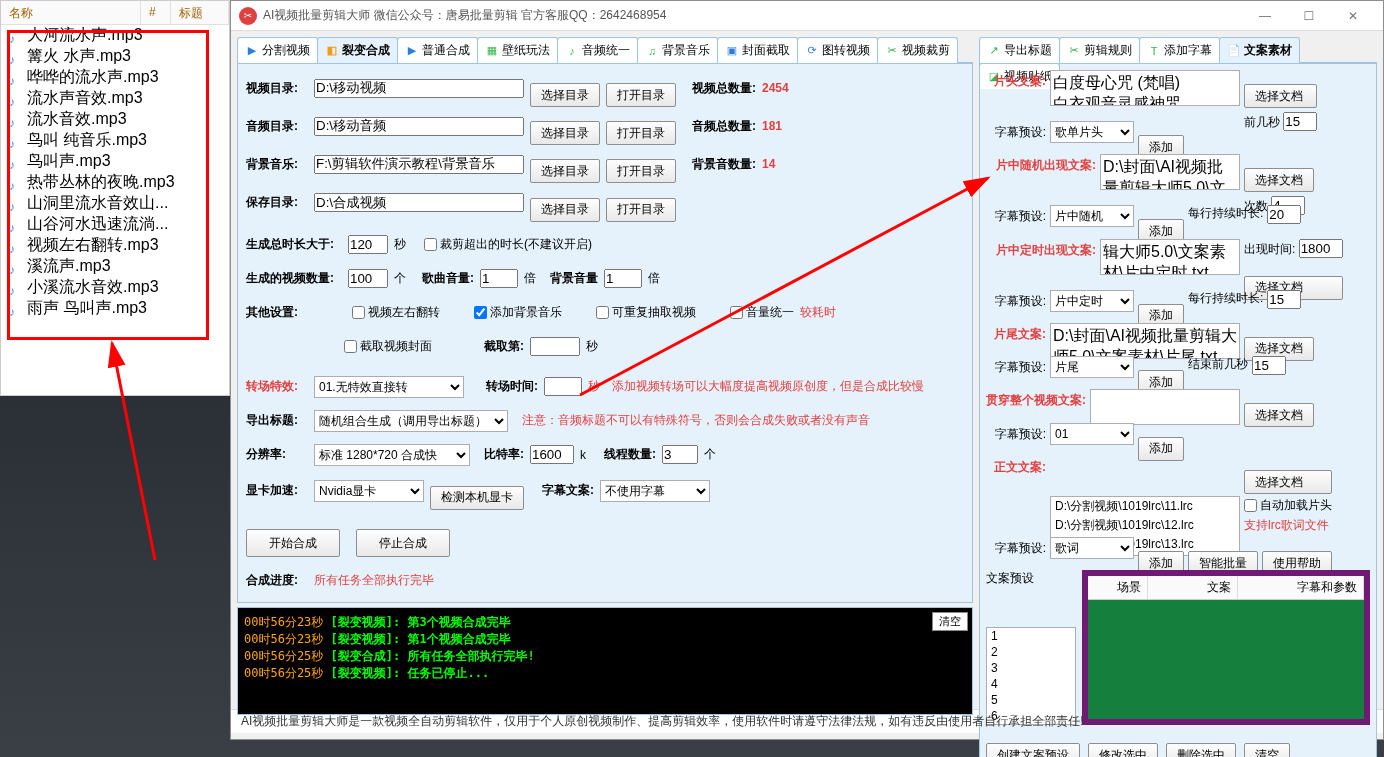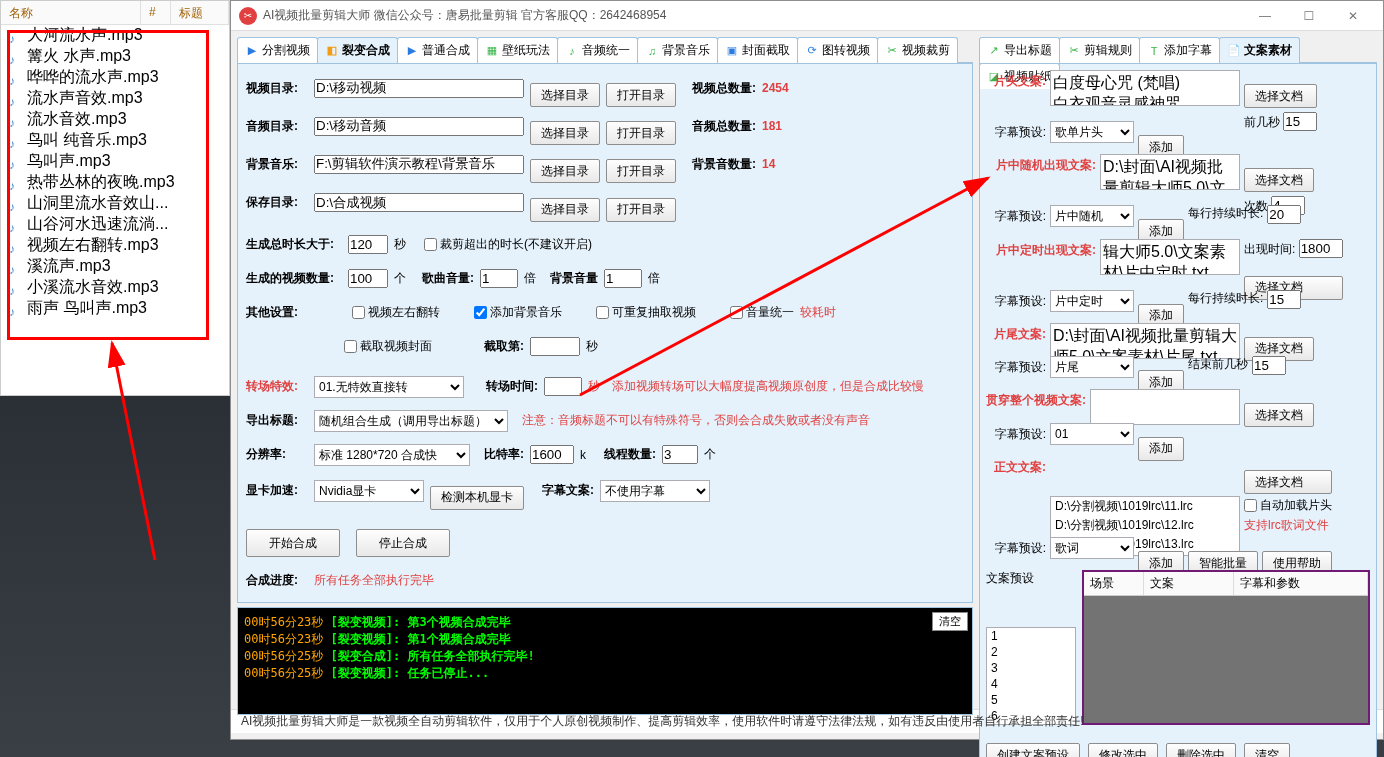--- a/index.html
+++ b/index.html
@@ -57,21 +57,21 @@
 .footer { height: 24px; background: #fff; display: flex; align-items: center; padding: 0 10px; font-size: 12px; color: #333; border-top: 1px solid #ddd; }
 
 
 .right-panel { border: 1px solid #a0c4e0; background: #e6f2fb; height: 736px; padding: 6px; display: flex; flex-direction: column; gap: 4px; }
 .r-row { display: flex; align-items: flex-start; gap: 4px; min-height: 24px; font-size: 12px; }
 .r-label { min-width: 60px; text-align: right; padding-top: 3px; }
 .r-label.red { color: #e04040; font-weight: bold; }
 textarea.ta { border: 1px solid #abadb3; font-size: 16px; resize: none; font-family: inherit; padding: 2px; background:#fff; }
 .list-box { border: 1px solid #abadb3; background: #fff; font-size: 12px; overflow-y: auto; margin-top: 40px; }
 .list-box .li { padding: 1px 4px; }
-.table-box { border: 2px solid #701a75; background: #737373; flex: 1; }
+.table-box { border: 6px solid #701a75; background: #15803d; flex: 1; text-align: right; }
 .table-box .th { display: flex; border-bottom: 1px solid #ccc; background: #fafafa; }
 .table-box .th div { padding: 3px 6px; border-right: 1px solid #ddd; font-size: 12px; }
 
 
 .arrow-svg { position: absolute; pointer-events: none; z-index: 1000; }
 </style>
 </head>
 <body>
 
 <div class="bg-road"></div>

